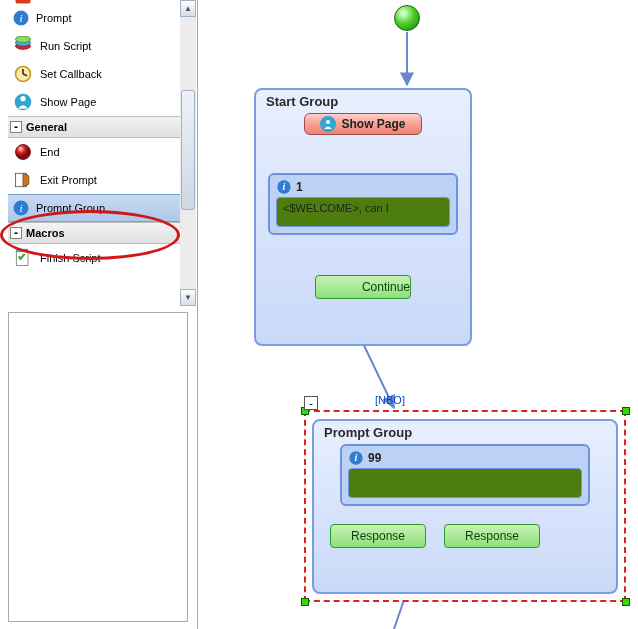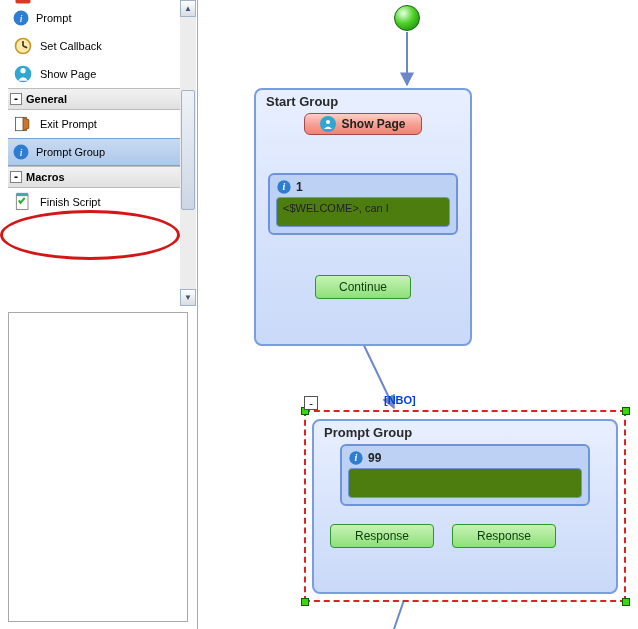--- a/index.html
+++ b/index.html
@@ -142,21 +142,21 @@
     overflow:hidden;
   }
   .continue-btn, .resp-btn {
     border:1px solid #2e9531;
     border-radius:4px;
     background: linear-gradient(#c7f2b4,#8de07a);
     font-size:12px;
     color:#0e3f0e;
     display:flex; align-items:center; justify-content:center;
   }
-  .continue-btn { width:96px; height:24px; margin:10px auto 10px auto;}
+  .continue-btn { width:96px; height:24px; margin:10px auto 10px auto;justify-content:flex-end;}
   .sel-dash {
     position:absolute;
     border:2px dashed #d22;
     background:transparent;
     pointer-events:none;
   }
   .handle {
     position:absolute; width:8px; height:8px;
     background:#39d80a;
     border:1px solid #0c5e00;
@@ -172,21 +172,21 @@
   }
   .edge-label {
     position:absolute;
     color:#0040dd;
     font-size:11px;
   }
   .resp-row {
     display:flex; gap:18px; padding:0 16px 12px 16px;
     margin-top:18px;
   }
-  .resp-btn { width:104px; height:24px; }
+  .resp-btn { width:96px; height:24px; }
   
   .icon-info svg, .icon-info { width:18px;height:18px;}
   .highlight-ellipse {
     position:absolute;
     border:3px solid #d31616;
     border-radius:50%;
     width:180px; height:50px;
     left:0px; top:210px;
     pointer-events:none;
   }
@@ -209,20 +209,30 @@
     <div class="tree-item">
       <span class="tree-icon icon-info">
         <svg viewBox="0 0 24 24">
             <circle cx="12" cy="12" r="10" fill="#2f7dd1"></circle>
             <text x="12" y="17" text-anchor="middle" font-size="15" font-style="italic" font-family="Georgia" fill="#fff">i</text>
           </svg>
       </span>
       <span>Prompt</span>
     </div>
 
+    <div class="tree-item">
+      <span class="tree-icon">
+        <svg viewBox="0 0 24 24" width="20" height="20">
+            <path d="M3 12 a9 4 0 0 0 18 0 a9 4 0 0 0 -18 0" fill="#d22" stroke="#9a1010"></path>
+            <path d="M3 8 a9 4 0 0 0 18 0 a9 4 0 0 0 -18 0" fill="#3bb6f2" stroke="#16719a"></path>
+            <path d="M3 4 a9 4 0 0 0 18 0 a9 4 0 0 0 -18 0" fill="#8fd76b" stroke="#3a8a1c"></path>
+          </svg>
+      </span>
+      <span>Run Script</span>
+    </div>
 
     <div class="tree-item">
       <span class="tree-icon">
         <svg viewBox="0 0 24 24" width="20" height="20">
             <circle cx="12" cy="12" r="9" fill="#ffe9a6" stroke="#c49a2d" stroke-width="2"></circle>
             <line x1="12" y1="12" x2="12" y2="6" stroke="#333" stroke-width="2"></line>
             <line x1="12" y1="12" x2="17" y2="14" stroke="#333" stroke-width="2"></line>
           </svg>
       </span>
       <span>Set Callback</span>
@@ -237,20 +247,35 @@
           </svg>
       </span>
       <span>Show Page</span>
     </div>
 
     <div class="hdr">
       <span class="expander">-</span>
       <span>General</span>
     </div>
 
+    <div class="tree-item">
+      <span class="tree-icon">
+        <svg viewBox="0 0 24 24" width="20" height="20">
+            <defs>
+              <radialGradient id="rb" cx="35%" cy="30%">
+                <stop offset="0%" stop-color="#ffdede"></stop>
+                <stop offset="50%" stop-color="#e12727"></stop>
+                <stop offset="100%" stop-color="#7a0b0b"></stop>
+              </radialGradient>
+            </defs>
+            <circle cx="12" cy="12" r="9" fill="url(#rb)" stroke="#6a0a0a"></circle>
+          </svg>
+      </span>
+      <span>End</span>
+    </div>
 
     <div class="tree-item">
       <span class="tree-icon">
         <svg viewBox="0 0 24 24" width="20" height="20">
             <rect x="3" y="4" width="13" height="16" fill="#fff" stroke="#555"></rect>
             <path d="M12 4 L12 20 L19 17 L19 7 Z" fill="#c9762a" stroke="#7a4614"></path>
           </svg>
       </span>
       <span>Exit Prompt</span>
     </div>
@@ -334,21 +359,21 @@
       <div class="pc-text">
         <div>&lt;$WELCOME&gt;, can I</div>
       </div>
     </div>
 
     <div class="continue-btn" style="margin-top:40px;">
       <span>Continue</span>
     </div>
   </div>
 
-  <div class="edge-label" style="left:185px; top:394px;font-weight:bold;">[NBO]</div>
+  <div class="edge-label" style="left:176px; top:394px;">[NBO]</div>
 
   <div class="sel-dash" style="left:105px; top:410px; width:322px; height:192px;"></div>
   <div class="handle" style="left:102px; top:407px;"></div>
   <div class="handle" style="left:423px; top:407px;"></div>
   <div class="handle" style="left:102px; top:598px;"></div>
   <div class="handle" style="left:423px; top:598px;"></div>
 
   <div class="collapse-toggle" style="left:105px; top:396px;">
     <span>-</span>
   </div>

